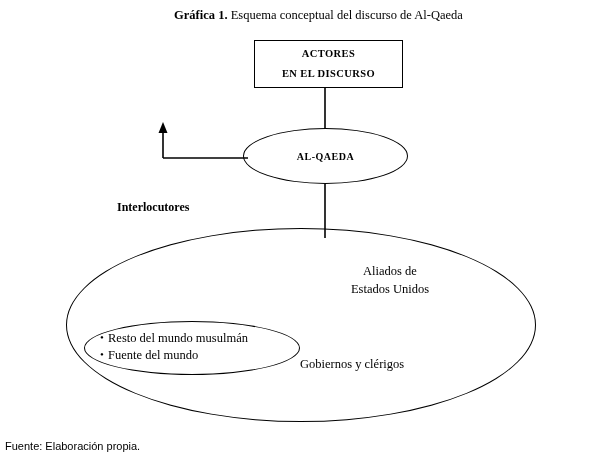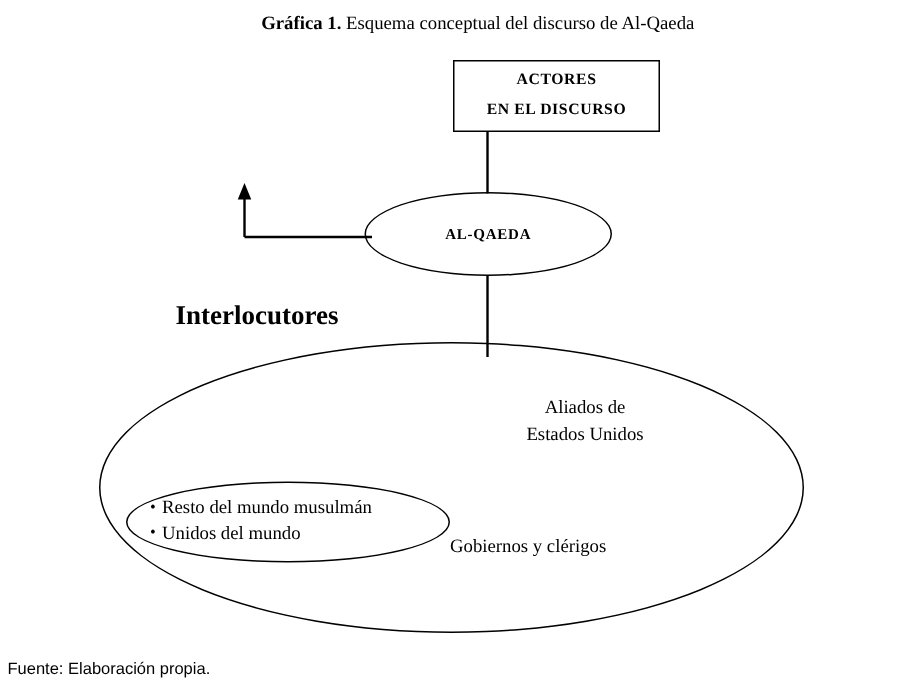--- a/index.html
+++ b/index.html
@@ -36,34 +36,33 @@
     font-family: "Liberation Serif", serif;
   }
   .caption .cap-num {
     font-weight: bold;
     margin-left: 37px;
   }
   
   .box-actores {
     left: 254px;
     top: 40px;
-    width: 138px;
+    width: 149px;
     height: 48px;
     border: 1px solid #000;
     box-sizing: border-box;
     display: flex;
     flex-direction: column;
     align-items: center;
     justify-content: center;
     font-weight: bold;
     font-size: 10.5px;
     letter-spacing: 0.4px;
     line-height: 1.9;
     font-family: "Liberation Serif", serif;
-    margin-left: 48px;
   }
   
   .ellipse-alqaeda {
     left: 243px;
     top: 128px;
     width: 165px;
     height: 56px;
     border: 1px solid #000;
     border-radius: 50%;
     box-sizing: border-box;
@@ -139,21 +138,21 @@
     left: 108px;
     top: 110px;
     font-weight: bold;
     font-size: 12.5px;
     font-family: "Liberation Serif", serif;
   }
   .label-interloc {
     left: 117px;
     top: 200px;
     font-weight: bold;
-    font-size: 18px;
+    font-size: 12px;
     font-family: "Liberation Serif", serif;
     text-align: right;
   }
   .source {
     left: 5px;
     top: 440px;
     font-size: 11px;
     font-family: Liberation Sans, sans-serif;
   }
   svg.lines {
@@ -206,21 +205,21 @@
     <div>Gobiernos y clérigos</div>
   </div>
 
   <div class="abs ellipse-small"></div>
 
   <div class="bullet-list">
     <div>
       <span class="dot">•</span><span>Resto del mundo musulmán</span>
     </div>
     <div>
-      <span class="dot">•</span><span>Unidos del mundo</span>
+      <span class="dot">•</span><span>Fuente del mundo</span>
     </div>
   </div>
 
   <div class="abs label-interloc">Interlocutores</div>
 
   <div class="abs source">Fuente: Elaboración propia.</div>
 
 </div>
 
 </body></html>

